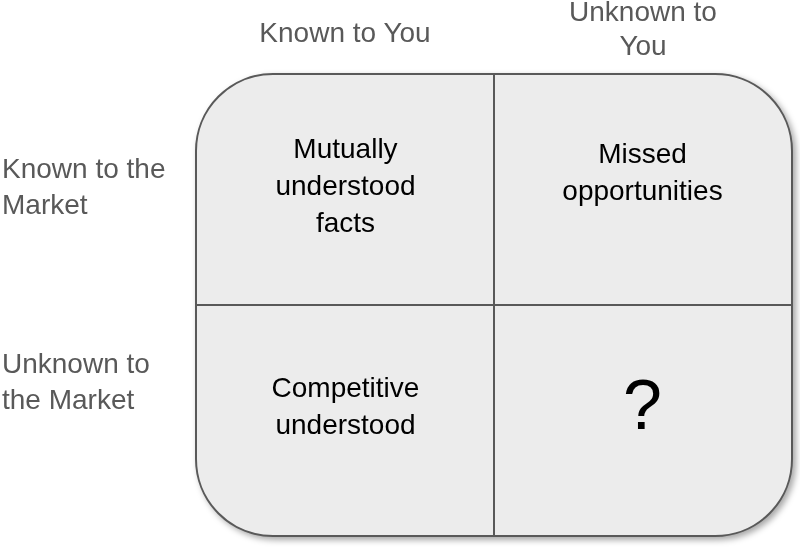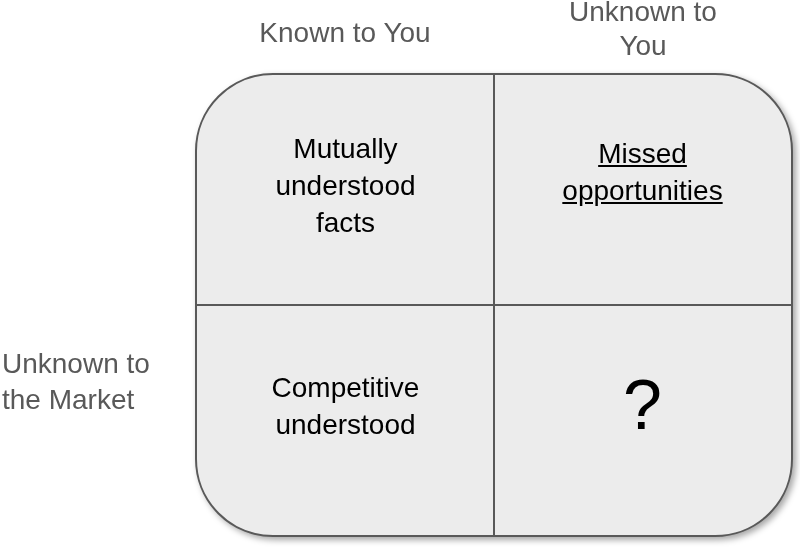--- a/index.html
+++ b/index.html
@@ -81,34 +81,36 @@
     display: flex;
     align-items: center;
     justify-content: center;
     text-align: center;
     font-size: 28px;
     line-height: 37px;
     white-space: pre-line;
     color: #000000;
   }
   .q-tl { padding-bottom: 10px; }
-  .q-tr { padding-bottom: 37px; text-decoration: underline; }
+  .q-tr { padding-bottom: 37px; }
   .q-bl { padding-bottom: 28px; }
   .q-br { padding-bottom: 30px; font-size: 70px; line-height: 70px; }
 </style>
 </head>
 <body>
 
 <div class="canvas">
 
   <div class="col-header col-header-1">Known to You</div>
 
   <div class="col-header col-header-2">Unknown to
 You</div>
 
+  <div class="row-header row-header-1">Known to the
+Market</div>
 
   <div class="row-header row-header-2">Unknown to
 the Market</div>
 
   <div class="matrix-box">
     <div class="divider-v"></div>
     <div class="divider-h"></div>
 
     <div class="quad-grid">
       <div class="cell q-tl">Mutually

